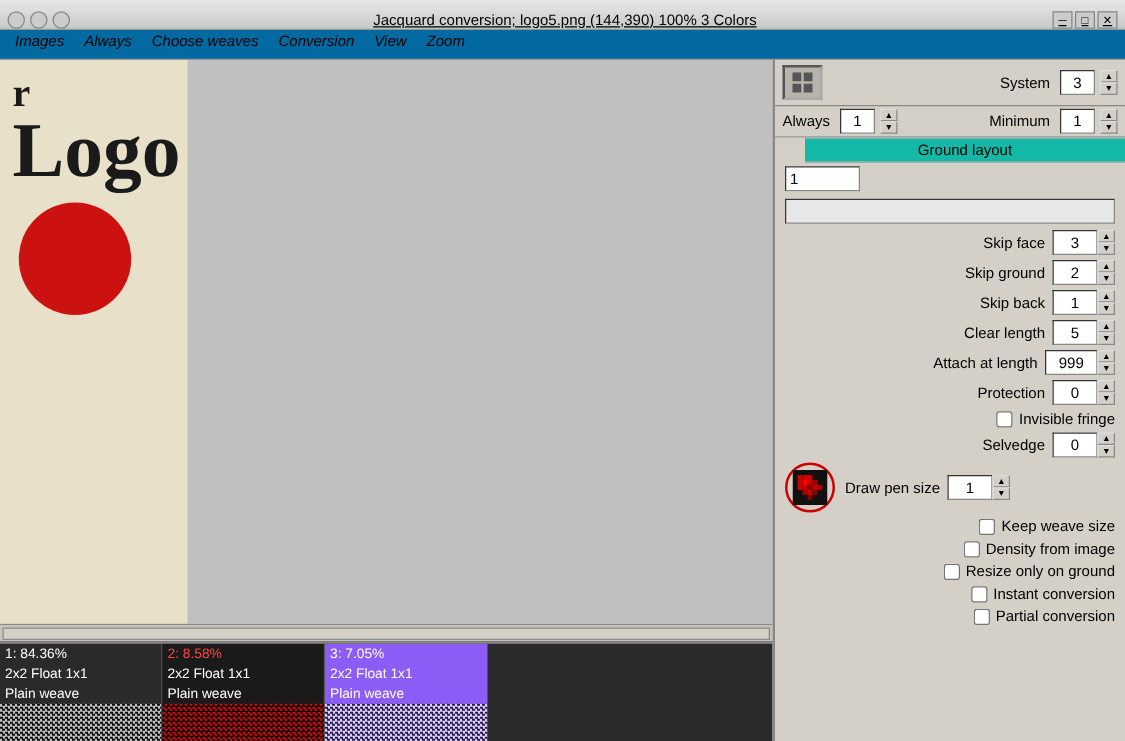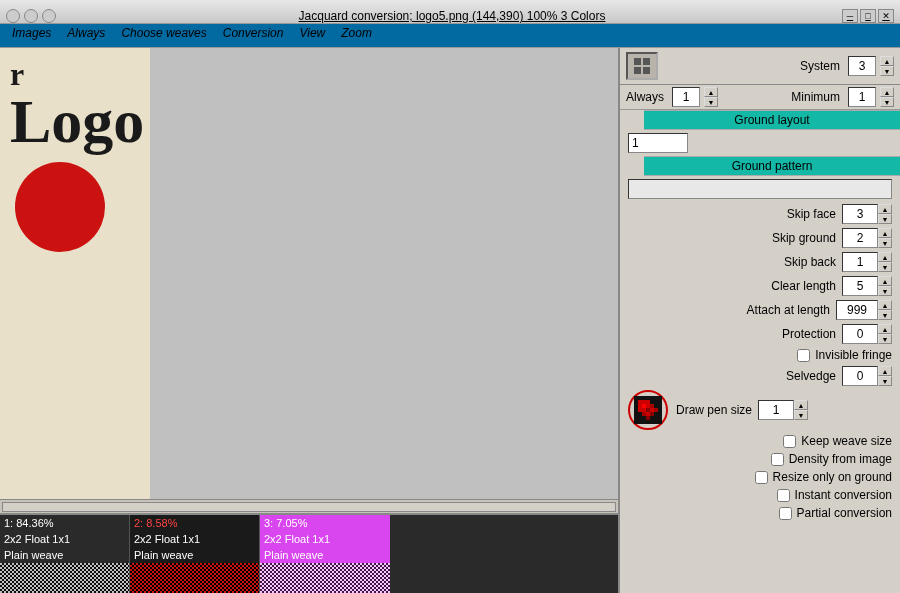--- a/index.html
+++ b/index.html
@@ -165,21 +165,21 @@
       overflow: hidden;
     }
 
     .swatch-header {
       padding: 2px 4px;
       font-size: 11px;
     }
 
     .swatch-1 { flex: 0 0 130px; border-right: 1px solid #555; }
     .swatch-2 { flex: 0 0 130px; border-right: 1px solid #555; background: #1a1a1a; }
-    .swatch-3 { flex: 0 0 130px; background: #d946ef; }
+    .swatch-3 { flex: 0 0 130px; background: #8b5cf6; }
 
     .swatch-label-red { color: #ff4444; }
     .swatch-label-white { color: #ffffff; }
 
     .swatch-pattern {
       flex: 1;
       background: repeating-conic-gradient(#000 0% 25%, #fff 0% 50%) 0 0 / 4px 4px;
       opacity: 0.7;
     }
     .swatch-pattern-red {
@@ -456,21 +456,20 @@
       </div>
     </div>
 
     <div class="right-panel-scroll">
 
       <div class="section-header">Ground layout</div>
       <div class="ground-layout-row">
         <input type="text" class="text-input" value="1" style="">
       </div>
 
-      <div class="section-header">Ground pattern</div>
       <div class="ground-pattern-row">
         <input type="text" class="pattern-input" value="" style="">
       </div>
 
       <div class="field-row">
         <span class="field-label">Skip face</span>
         <div class="field-input-group">
           <input type="text" class="spinner-input" value="3" style="">
           <div class="spinner-btns">
             <div class="spin-btn">▲</div>

